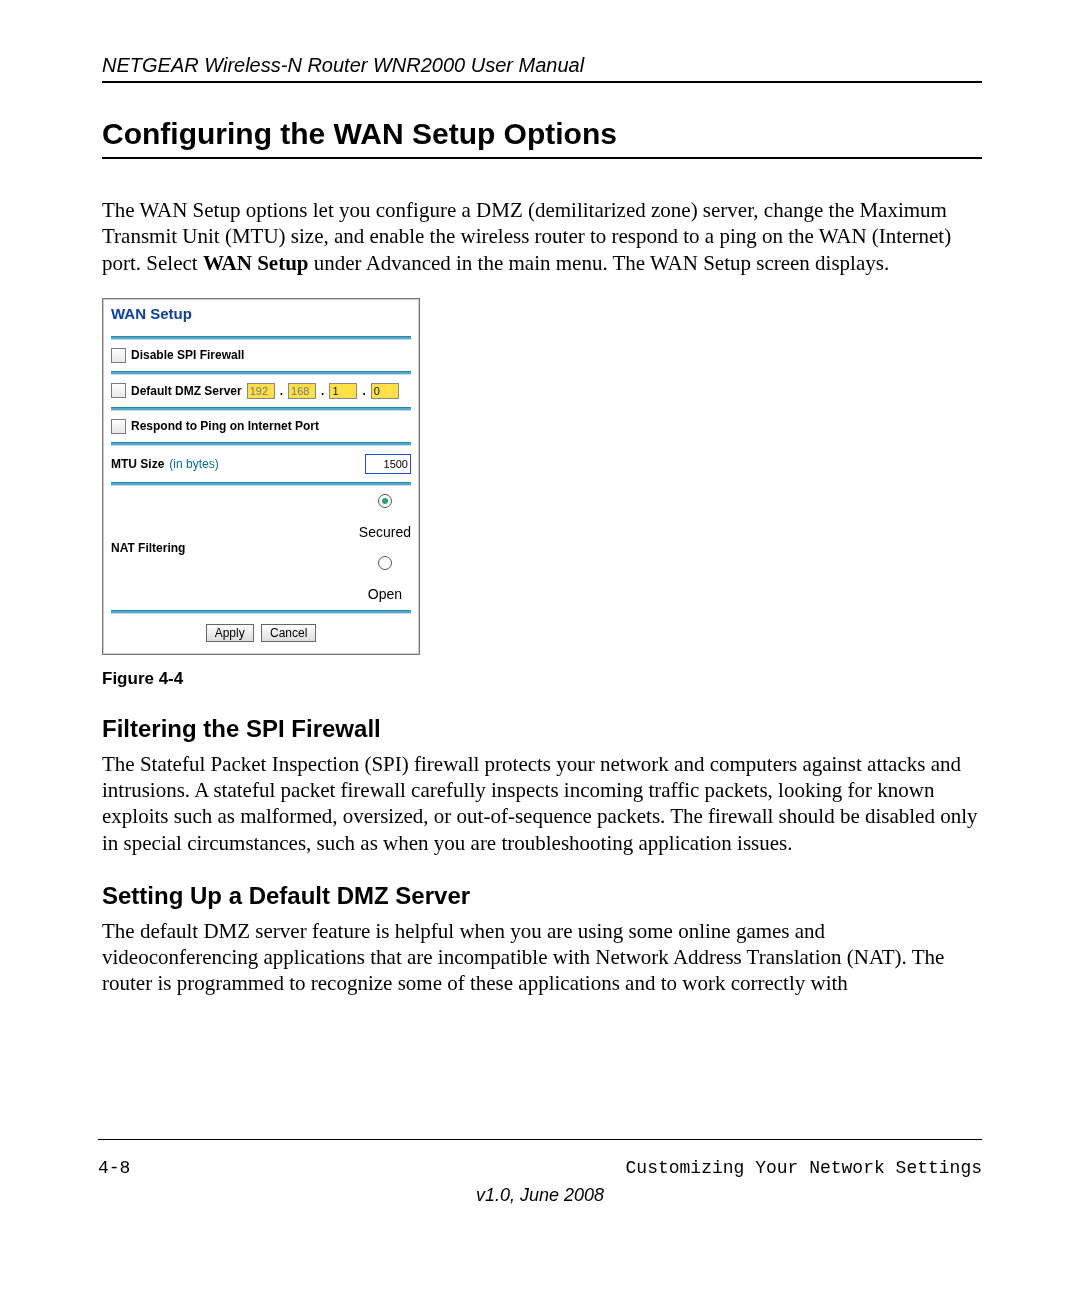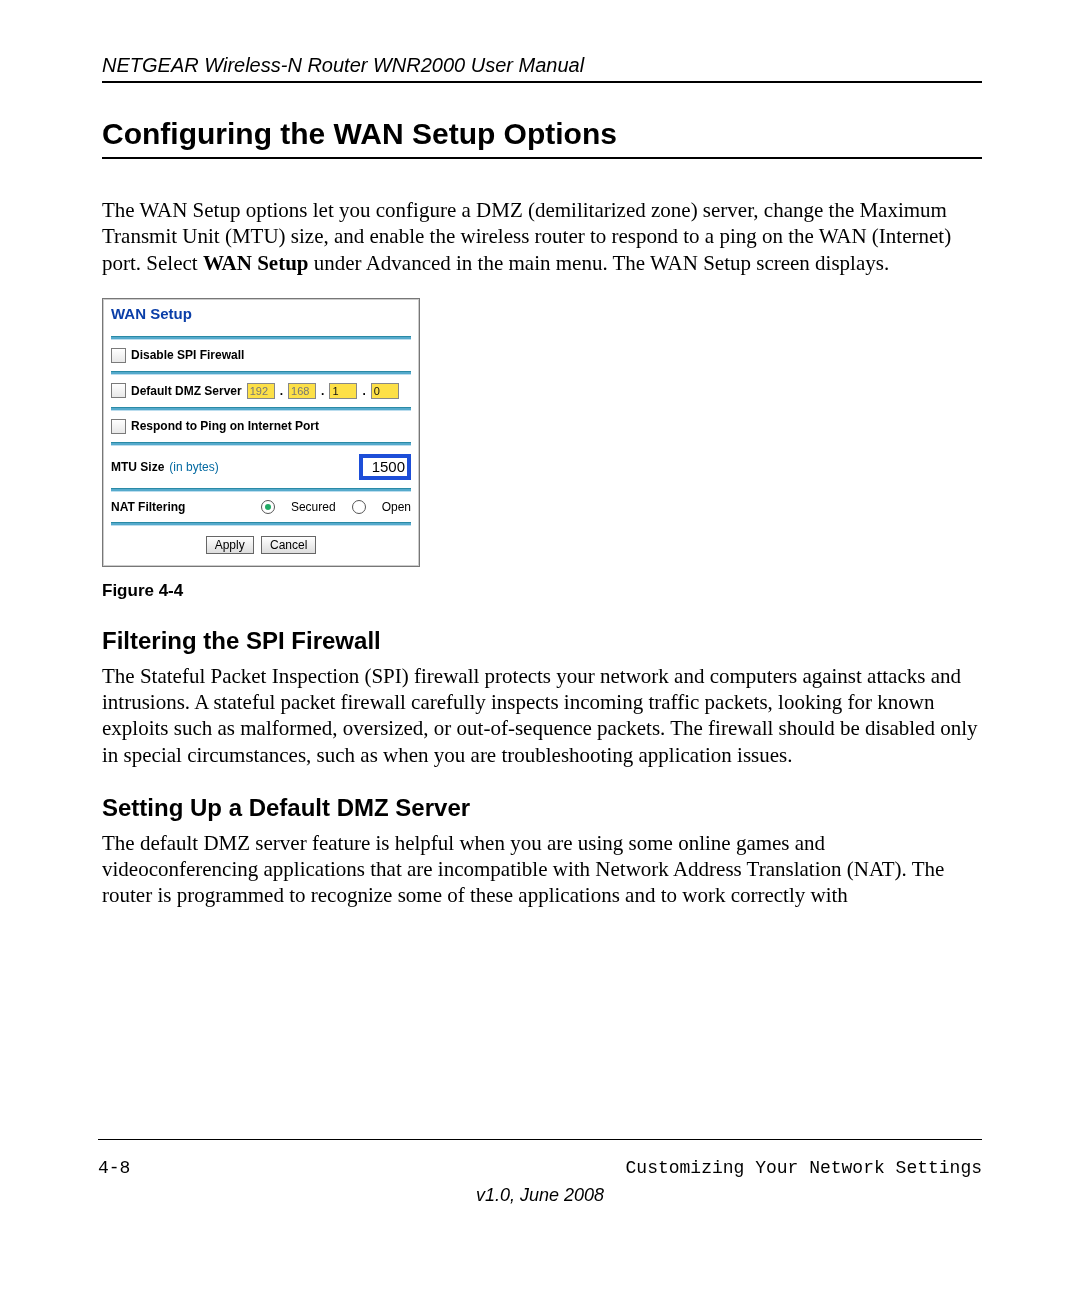--- a/index.html
+++ b/index.html
@@ -104,28 +104,28 @@
     font-size: 11px;
     color:#777;
     text-align: left;
     padding: 0 2px;
     box-sizing: border-box;
   }
   .ip-oct.dark { color:#111; }
   .dot { font-weight: bold; }
   .mtu-val {
     width: 40px; height: 16px;
-    border: 4px solid #1d4ed8;
+    border: 1px solid #1d4ed8;
     background: #fff;
-    font-size: 15px;
+    font-size: 11px;
     text-align: right;
     padding-right: 2px;
     margin-left: auto;
   }
-  .nat-right { margin-left:auto; display:flex; align-items:center; gap:16px; font-size:12px;}
+  .nat-right { margin-left:auto; display:flex; align-items:center; gap:16px; font-size:14px;flex-direction:column;}
   .radio {
     width: 12px; height: 12px; border:1px solid #555; border-radius:50%;
     display:inline-flex; align-items:center; justify-content:center; background:#fff;
   }
   .radio .dotin { width:6px; height:6px; background:#2a6; border-radius:50%; }
   .btnrow { text-align:center; padding:10px 0 12px 0; }
   .btn {
     display:inline-block;
     border:1px solid #666;
     background: linear-gradient(#fff,#ddd);

